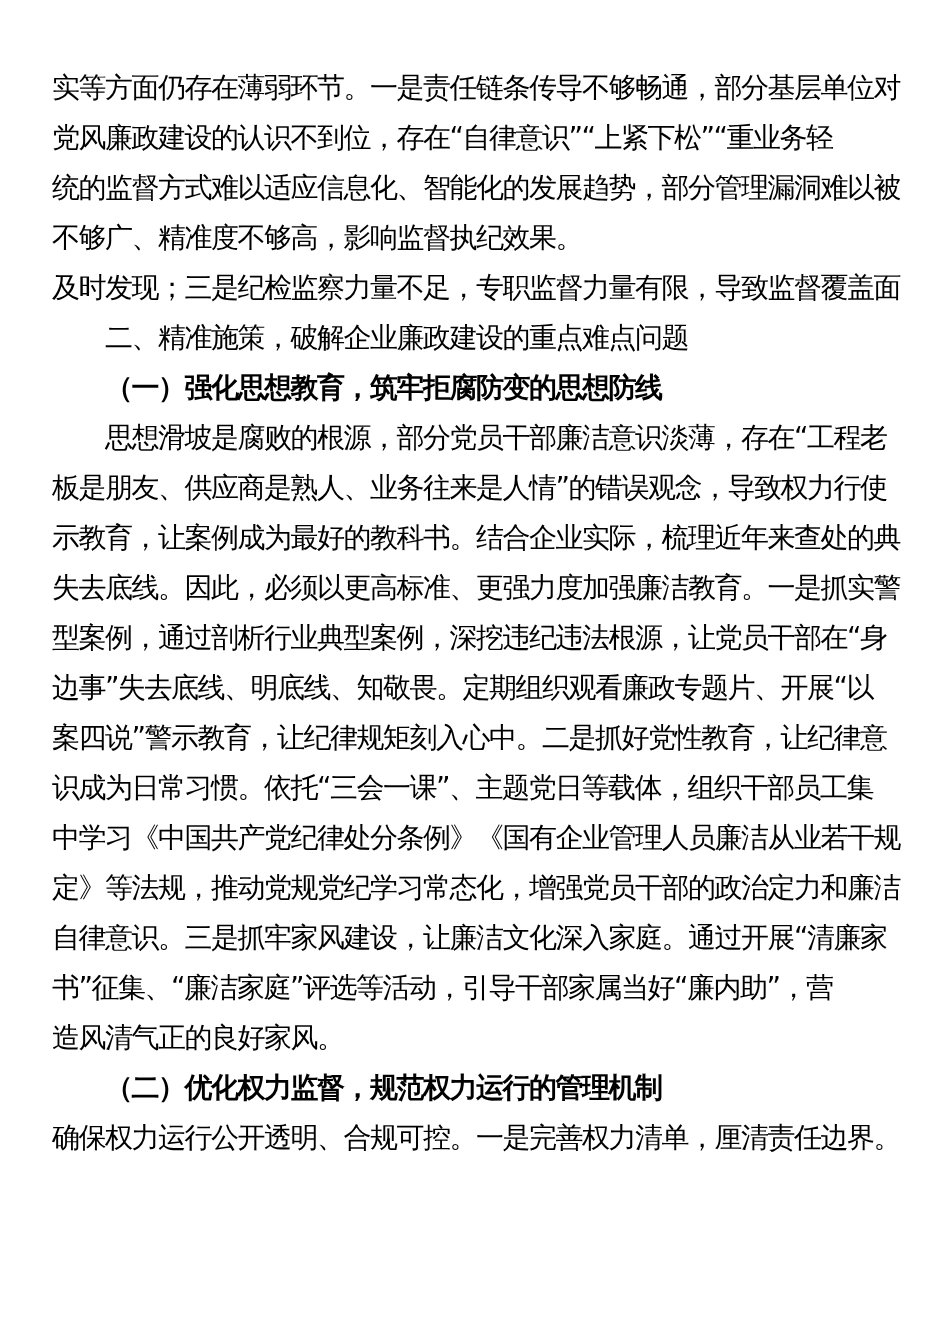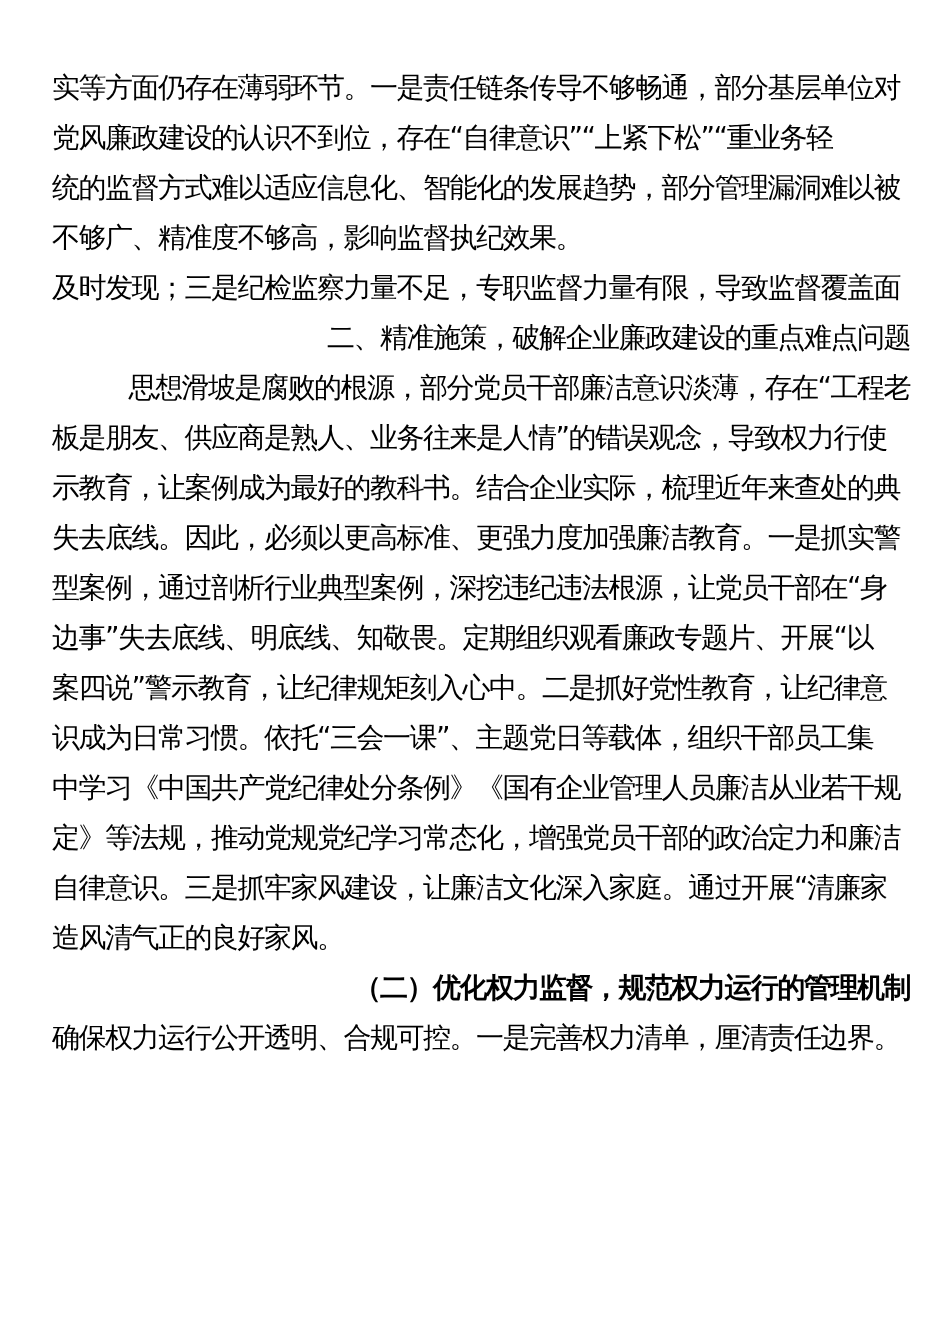--- a/index.html
+++ b/index.html
@@ -25,48 +25,49 @@
   .text-line {
     height: 50px;
     line-height: 50px;
     font-size: 28px;
     letter-spacing: -1.5px;
     white-space: nowrap;
     color: #000000;
   }
   .text-line.indent {
     padding-left: 53px;
-    text-align: right;
   }
   .text-line.h2 {
     font-weight: 400;
   }
   .text-line.h3 {
     font-weight: 700;
   }
 </style>
 </head>
 <body>
 
 <div class="page">
   <div class="content">
       <div class="text-line body">实等方面仍存在薄弱环节。一是责任链条传导不够畅通，部分基层单位对</div>
       <div class="text-line body">党风廉政建设的认识不到位，存在“自律意识”“上紧下松”“重业务轻</div>
       <div class="text-line body">统的监督方式难以适应信息化、智能化的发展趋势，部分管理漏洞难以被</div>
       <div class="text-line body">不够广、精准度不够高，影响监督执纪效果。</div>
       <div class="text-line body">及时发现；三是纪检监察力量不足，专职监督力量有限，导致监督覆盖面</div>
       <div class="text-line h2 indent">二、精准施策，破解企业廉政建设的重点难点问题</div>
+      <div class="text-line h3 indent">（一）强化思想教育，筑牢拒腐防变的思想防线</div>
       <div class="text-line body indent">思想滑坡是腐败的根源，部分党员干部廉洁意识淡薄，存在“工程老</div>
       <div class="text-line body">板是朋友、供应商是熟人、业务往来是人情”的错误观念，导致权力行使</div>
       <div class="text-line body">示教育，让案例成为最好的教科书。结合企业实际，梳理近年来查处的典</div>
       <div class="text-line body">失去底线。因此，必须以更高标准、更强力度加强廉洁教育。一是抓实警</div>
       <div class="text-line body">型案例，通过剖析行业典型案例，深挖违纪违法根源，让党员干部在“身</div>
       <div class="text-line body">边事”失去底线、明底线、知敬畏。定期组织观看廉政专题片、开展“以</div>
       <div class="text-line body">案四说”警示教育，让纪律规矩刻入心中。二是抓好党性教育，让纪律意</div>
       <div class="text-line body">识成为日常习惯。依托“三会一课”、主题党日等载体，组织干部员工集</div>
       <div class="text-line body">中学习《中国共产党纪律处分条例》《国有企业管理人员廉洁从业若干规</div>
       <div class="text-line body">定》等法规，推动党规党纪学习常态化，增强党员干部的政治定力和廉洁</div>
       <div class="text-line body">自律意识。三是抓牢家风建设，让廉洁文化深入家庭。通过开展“清廉家</div>
+      <div class="text-line body">书”征集、“廉洁家庭”评选等活动，引导干部家属当好“廉内助”，营</div>
       <div class="text-line body">造风清气正的良好家风。</div>
       <div class="text-line h3 indent">（二）优化权力监督，规范权力运行的管理机制</div>
       <div class="text-line body">确保权力运行公开透明、合规可控。一是完善权力清单，厘清责任边界。</div>
     </div>
 </div>
 
 </body></html>

